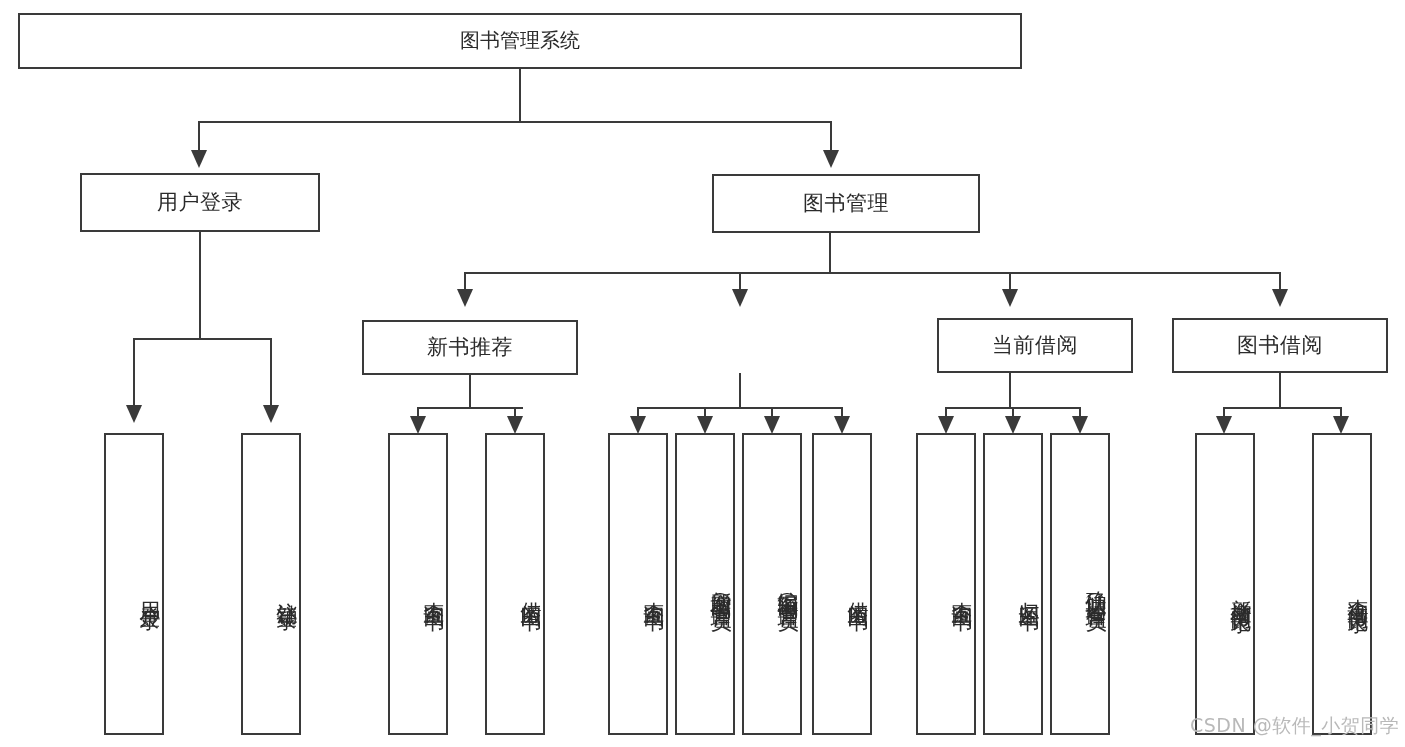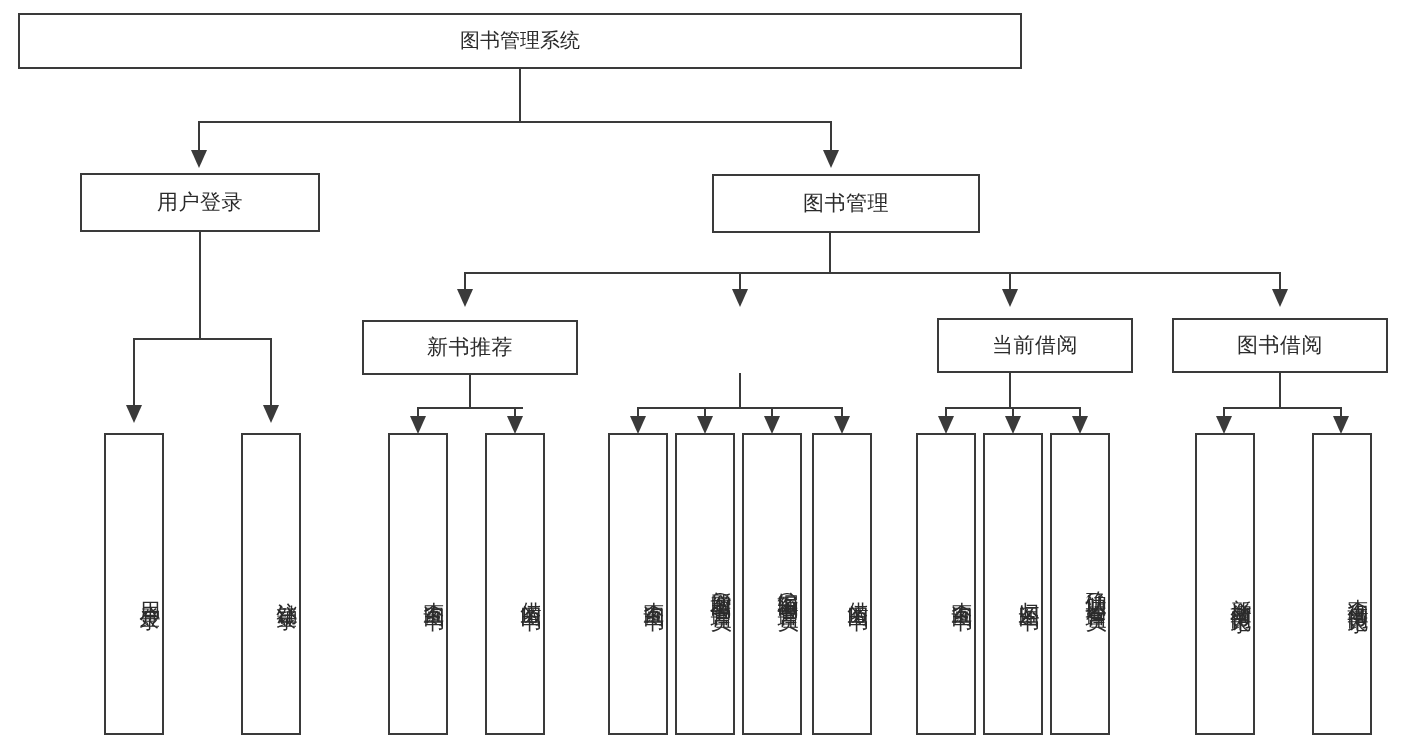--- a/index.html
+++ b/index.html
@@ -197,14 +197,15 @@
   <div class="edge edge-v" style="left:1340px; top:407px; width:2px; height:12px;"></div>
   <div class="arrow" style="left:1333px; top:416px;"></div>
 
   <div class="node leaf" style="left:1195px; top:433px; width:60px; height:302px;">
     <span>新增借阅记录</span>
   </div>
   <div class="node leaf" style="left:1312px; top:433px; width:60px; height:302px;">
     <span>查询借阅记录</span>
   </div>
 
+  <div class="watermark" style="left:1190px; top:713px;">CSDN @软件_小贺同学</div>
 
 </div>
 
 </body></html>

